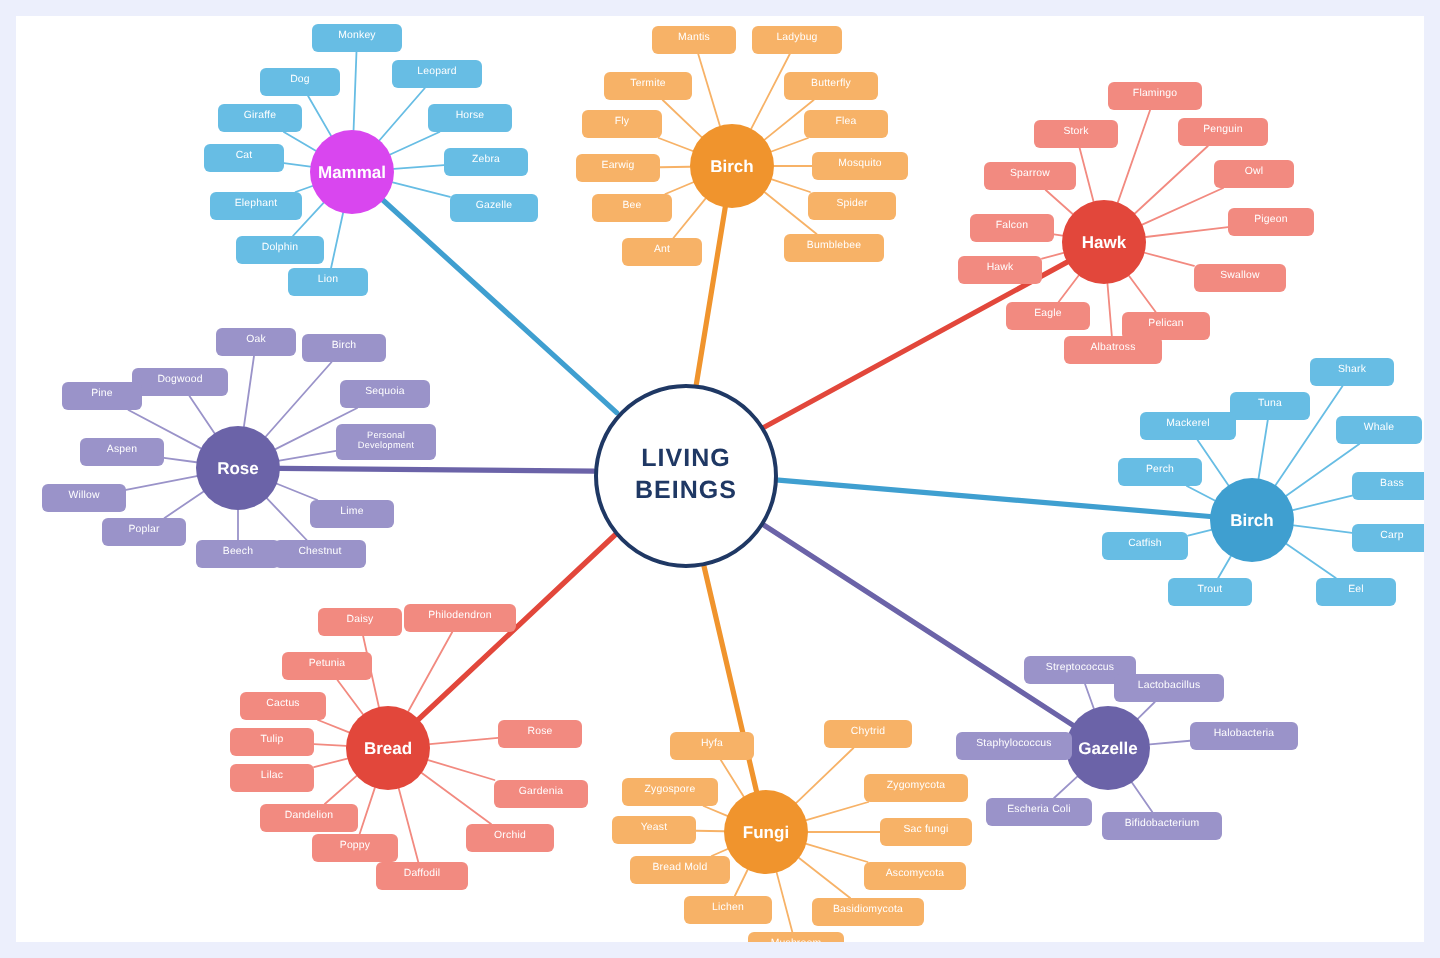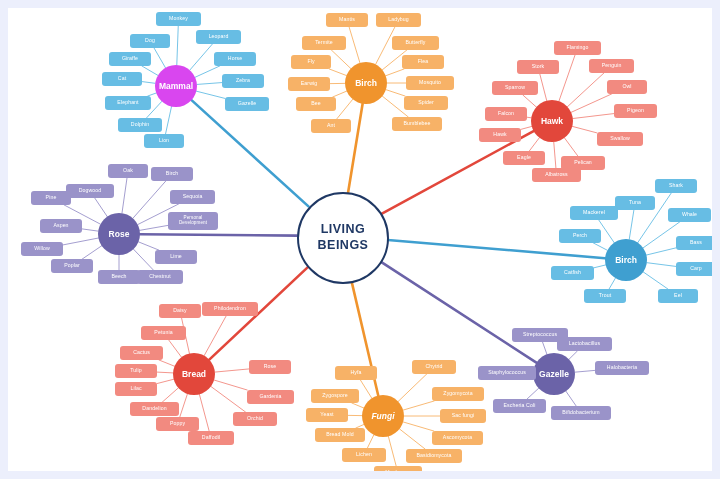--- a/index.html
+++ b/index.html
@@ -332,21 +332,21 @@
       </div>
       <div class="node" style="left: 470px; top: 358px; width: 58px; height: 14px; background: rgb(154, 147, 201); font-size: 5.2px;">
         <span>Staphylococcus</span>
       </div>
       <div class="node" style="left: 485px; top: 391px; width: 53px; height: 14px; background: rgb(154, 147, 201); font-size: 5.2px;">
         <span>Escheria Coli</span>
       </div>
       <div class="node" style="left: 543px; top: 398px; width: 60px; height: 14px; background: rgb(154, 147, 201); font-size: 5.2px;">
         <span>Bifidobacterium</span>
       </div>
-      <div class="hub" style="left: 354px; top: 387px; width: 42px; height: 42px; background: rgb(240, 148, 45); font-size: 8.5px; font-style: italic;">
+      <div class="hub" style="left: 354px; top: 387px; width: 42px; height: 42px; background: rgb(240, 148, 45); font-size: 8.5px;">
         <span>Fungi</span>
       </div>
       <div class="node" style="left: 327px; top: 358px; width: 42px; height: 14px; background: rgb(247, 178, 103); font-size: 5.2px;">
         <span>Hyfa</span>
       </div>
       <div class="node" style="left: 303px; top: 381px; width: 48px; height: 14px; background: rgb(247, 178, 103); font-size: 5.2px;">
         <span>Zygospore</span>
       </div>
       <div class="node" style="left: 298px; top: 400px; width: 42px; height: 14px; background: rgb(247, 178, 103); font-size: 5.2px;">
         <span>Yeast</span>

